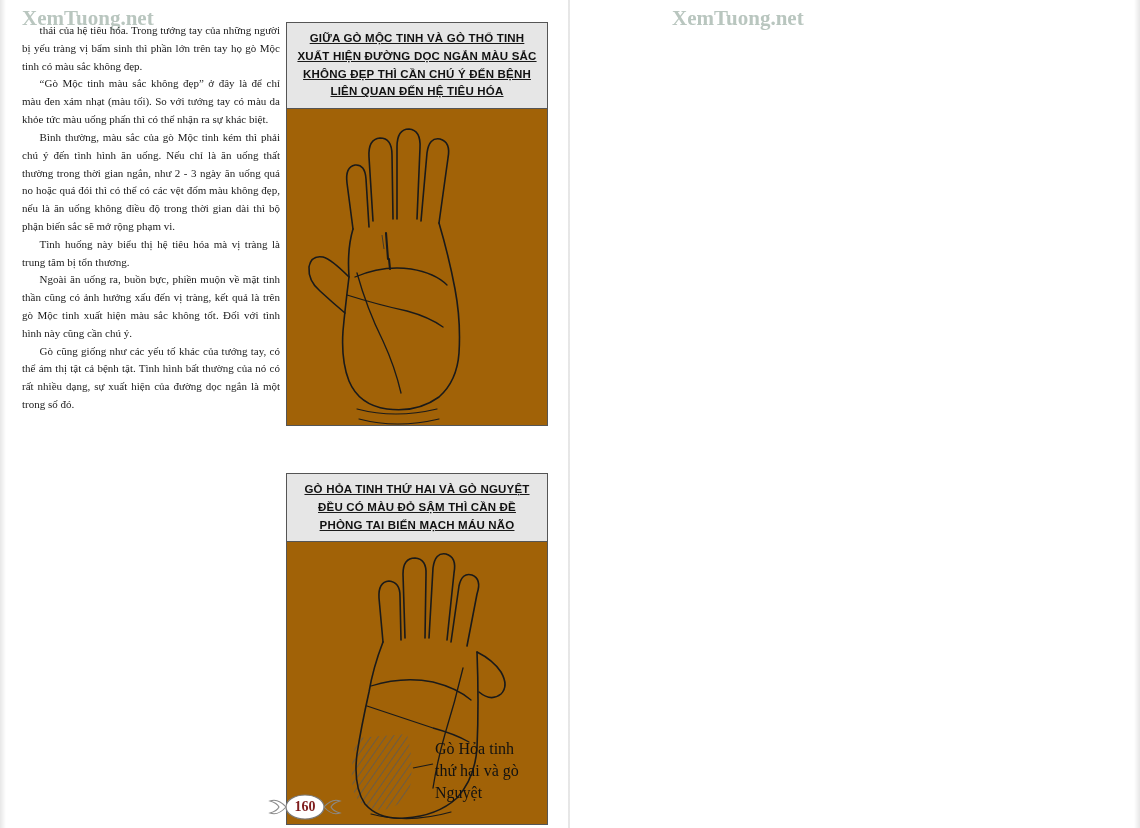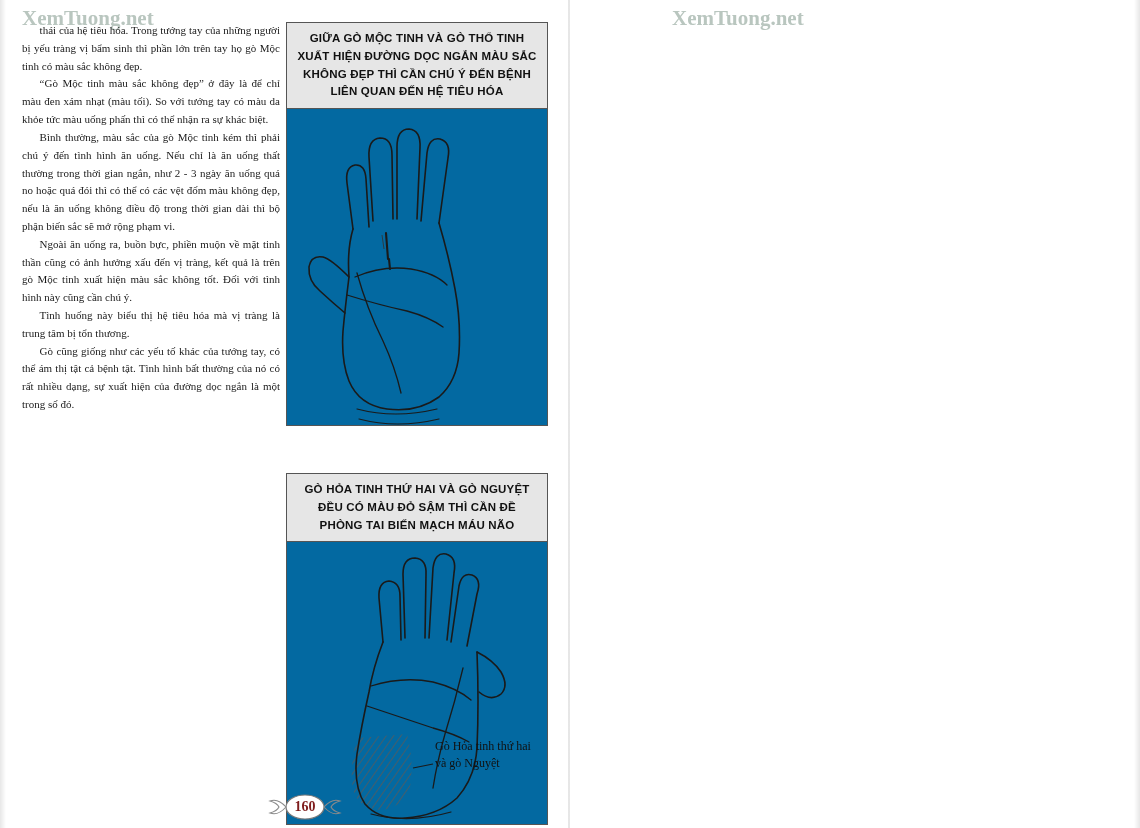--- a/index.html
+++ b/index.html
@@ -66,22 +66,23 @@
   .left-text {
     left: 22px;
     top: 22px;
     width: 258px;
   }
 
   
   .figure {
     position: absolute;
     border: 1px solid #555;
-    background: #0369a1;
+    background: #a16207;
     box-sizing: border-box;
+    text-decoration: underline;
   }
   .fig-caption {
     font-family: "Liberation Sans", sans-serif;
     font-weight: bold;
     font-size: 11.5px;
     line-height: 1.55;
     text-align: center;
     letter-spacing: .2px;
     padding: 7px 8px 7px 8px;
     background: #e6e6e6;
@@ -92,21 +93,21 @@
   .fig-body { position: relative; width: 100%; }
   .fig-body svg { display: block; width: 100%; height: 100%; }
 
   .fig1 { left: 286px; top: 22px;  width: 262px; height: 404px; }
   .fig2 { left: 286px; top: 434px; width: 262px; height: 352px; margin-top: 39px; }
 
   
   .fig-label {
     position: absolute;
     font-family: "Liberation Serif", serif;
-    font-size: 12px;
+    font-size: 16px;
     line-height: 1.35;
     color: #111;
     text-align: left;
   }
 
   
   .page-num-wrap {
     position: absolute;
     width: 74px; height: 34px;
   }
@@ -136,22 +137,22 @@
 <div class="wm wm-right">
   <span>XemTuong.net</span>
 </div>
 
 <div class="page page-left">
 
   <div class="col-text left-text">
     <p>thái của hệ tiêu hóa. Trong tướng tay của những người bị yếu tràng vị bẩm sinh thì phần lớn trên tay họ gò Mộc tinh có màu sắc không đẹp.</p>
     <p>“Gò Mộc tinh màu sắc không đẹp” ở đây là để chỉ màu đen xám nhạt (màu tối). So với tướng tay có màu da khỏe tức màu uống phấn thì có thể nhận ra sự khác biệt.</p>
     <p>Bình thường, màu sắc của gò Mộc tinh kém thì phải chú ý đến tình hình ăn uống. Nếu chỉ là ăn uống thất thường trong thời gian ngắn, như 2 - 3 ngày ăn uống quá no hoặc quá đói thì có thể có các vệt đốm màu không đẹp, nếu là ăn uống không điều độ trong thời gian dài thì bộ phận biến sắc sẽ mở rộng phạm vi.</p>
+    <p>Tình huống này biểu thị hệ tiêu hóa mà vị tràng là trung tâm bị tổn thương.</p>
     <p>Ngoài ăn uống ra, buồn bực, phiền muộn về mặt tinh thần cũng có ảnh hưởng xấu đến vị tràng, kết quả là trên gò Mộc tinh xuất hiện màu sắc không tốt. Đối với tình hình này cũng cần chú ý.</p>
-    <p>Tình huống này biểu thị hệ tiêu hóa mà vị tràng là trung tâm bị tổn thương.</p>
     <p>Gò cũng giống như các yếu tố khác của tướng tay, có thể ám thị tật cả bệnh tật. Tình hình bất thường của nó có rất nhiều dạng, sự xuất hiện của đường dọc ngắn là một trong số đó.</p>
   </div>
 
   <div class="figure fig1">
     <div class="fig-caption">GIỮA GÒ MỘC TINH VÀ GÒ THỔ TINH XUẤT HIỆN ĐƯỜNG DỌC NGẮN MÀU SẮC KHÔNG ĐẸP THÌ CẦN CHÚ Ý ĐẾN BỆNH LIÊN QUAN ĐẾN HỆ TIÊU HÓA</div>
     <div class="fig-body" style="height:318px">
       <svg viewBox="0 0 260 318" preserveAspectRatio="xMidYMid meet">
         <g fill="none" stroke="#1a1a1a" stroke-width="1.6" stroke-linecap="round" stroke-linejoin="round">
 
           <path d="M66 120 L60 74 Q58 58 68 56 Q78 55 79 70 L82 118"></path>

